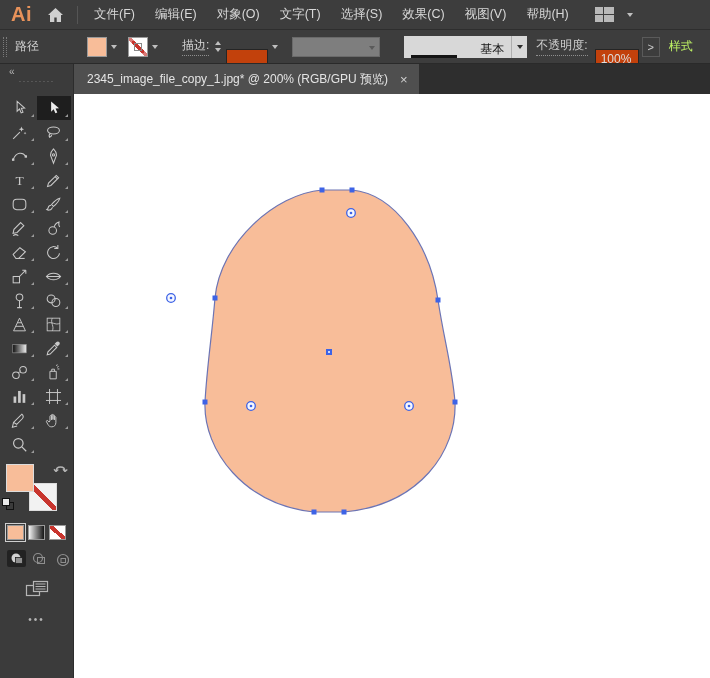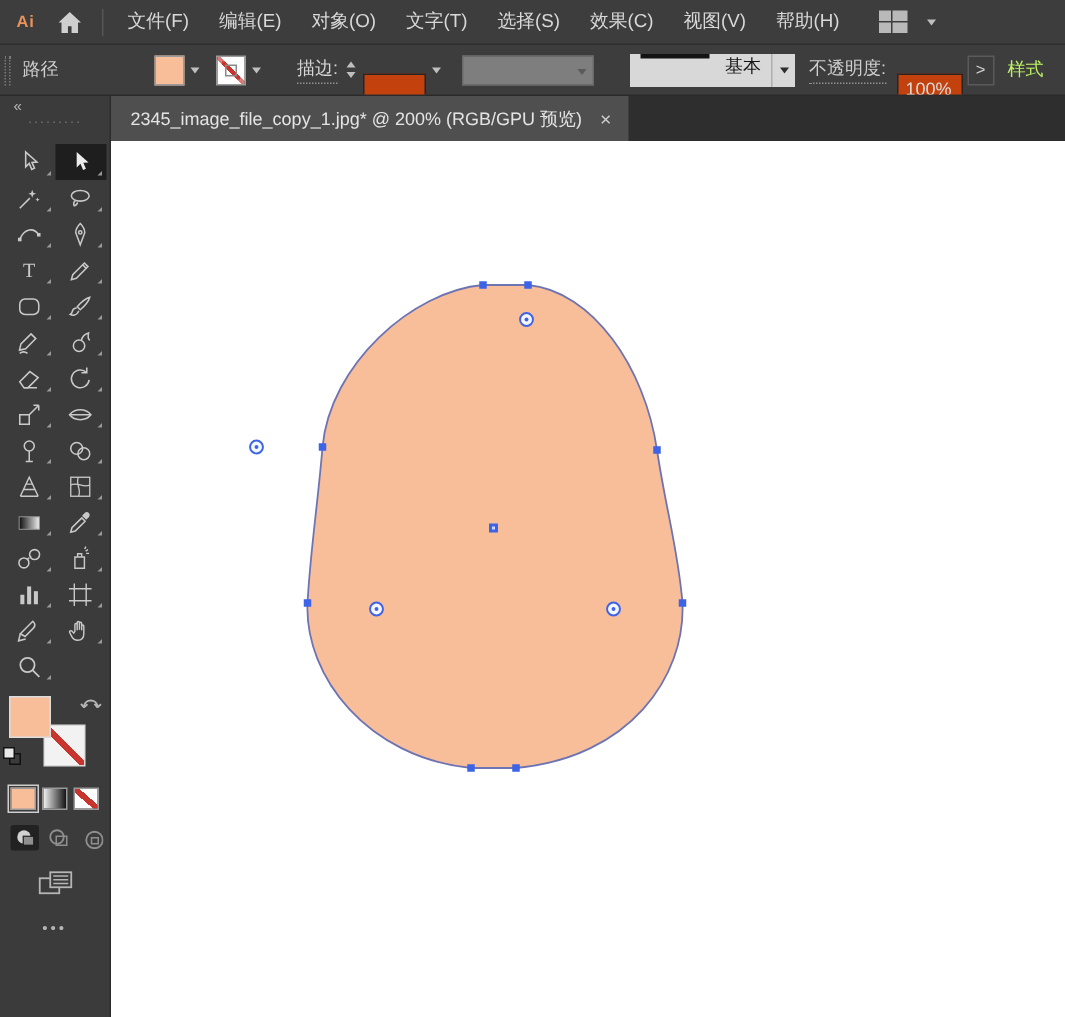--- a/index.html
+++ b/index.html
@@ -3,49 +3,49 @@
 <meta charset="utf-8">
 <style>
   * { margin:0; padding:0; box-sizing:border-box; }
   html,body { width:710px; height:678px; overflow:hidden; }
   body {
     font-family:"Liberation Sans","DejaVu Sans",sans-serif;
     font-size:12px; color:#d6d6d6; background:#3d3d3d;
   }
   
   .menubar { height:30px; display:flex; align-items:center; background:#3d3d3d; border-bottom:1px solid #2e2e2e; }
-  .logo { color:#e8925a; font-weight:bold; font-size:11px; padding:0 9px 0 11px; letter-spacing:0.5px; }
+  .logo { color:#e8925a; font-weight:bold; font-size:20px; padding:0 9px 0 11px; letter-spacing:0.5px; }
   .home-btn { width:28px; height:30px; display:flex; align-items:center; justify-content:center; }
   .mb-sep { width:1px; height:18px; background:#555; margin:0 6px 0 8px; }
   .menu-items { display:flex; }
   .menu-item { padding:0 10px; height:48px; display:flex; align-items:center; color:#d8d8d8; font-size:12.5px; cursor:default; }
   .workspace-btn { margin-left:16px; display:flex; align-items:center; gap:8px; }
   .ws-grid { width:20px; height:16px; display:grid; grid-template-columns:8px 10px; grid-template-rows:7px 7px; gap:1px; }
   .ws-grid div { background:#b9b9b9; }
   
   .options-bar { height:34px; display:flex; align-items:center; background:#3d3d3d; border-bottom:1px solid #2a2a2a; padding-left:3px; overflow:hidden; white-space:nowrap; }
   .grip { width:4px; height:20px; border-left:1px dotted #7a7a7a; border-right:1px dotted #7a7a7a; margin-right:8px; }
-  .ctx-label { color:#cfcfcf; margin-right:64px; }
+  .ctx-label { color:#cfcfcf; margin-right:48px; }
   .chev { width:14px; height:20px; display:flex; align-items:center; justify-content:center; }
   .chev::after { content:""; border-left:3.5px solid transparent; border-right:3.5px solid transparent; border-top:4.5px solid #bfbfbf; }
   .chev.dim::after { border-top-color:#5a5a5a; }
   .fill-swatch { width:20px; height:20px; border:1px solid #9a9a9a; }
   .none-swatch { width:20px; height:20px; border:1px solid #9a9a9a;
     background:linear-gradient(to top right,#fff 44%,#c8352e 44%,#c8352e 56%,#fff 56%);
     box-shadow:inset 0 0 0 3px rgba(255,255,255,0.35); position:relative; }
   .none-swatch::after { content:""; position:absolute; inset:5px; border:1px solid #8a8a8a; }
   .lbl-dotted { border-bottom:1px dotted #8f8f8f; padding-bottom:1px; }
   .stepper { display:flex; flex-direction:column; justify-content:center; gap:3px; margin:0 5px 0 6px; }
   .stepper i { display:block; border-left:3.5px solid transparent; border-right:3.5px solid transparent; }
   .stepper .up { border-bottom:4.5px solid #bfbfbf; }
   .stepper .down { border-top:4.5px solid #bfbfbf; }
   .field-dark { background:#c2410c; border:1px solid #252525; height:20px; display:flex; align-items:center; padding:0 5px; color:#ddd;margin-top:24px; }
   .width-field { width:42px; }
   .profile-dd { width:88px; height:20px; background:#7e7e7e; border:1px solid #6a6a6a; margin-left:10px; display:flex; justify-content:flex-end; }
-  .brush-dd { margin-left:24px; height:22px; background:#d8d8d8; display:flex; align-items:flex-start; padding:0 7px; color:#141414; gap:10px; }
+  .brush-dd { margin-left:24px; height:22px; background:#d8d8d8; display:flex; align-items:flex-end; padding:0 7px; color:#141414; gap:23px; }
   .brush-line { width:46px; height:3px; background:#141414; }
   .brush-chev { width:16px; height:22px; background:#d8d8d8; border-left:1px solid #aeaeae; display:flex; align-items:center; justify-content:center; }
   .brush-chev::after { content:""; border-left:3.5px solid transparent; border-right:3.5px solid transparent; border-top:4.5px solid #2e2e2e; }
   .opacity-field { width:44px; margin-left:7px; }
   .more-arrow-btn { width:18px; height:20px; border:1px solid #5a5a5a; margin-left:3px; display:flex; align-items:center; justify-content:center; color:#cfcfcf; font-size:11px; }
   .style-label { margin-left:9px; color:#bef264; }
   .op-label { margin-left:9px; color:#cfcfcf; }
   
   .content { display:flex; height:614px; }
   .toolbar { width:74px; background:#3b3b3b; border-right:1px solid #2c2c2c; position:relative; }

